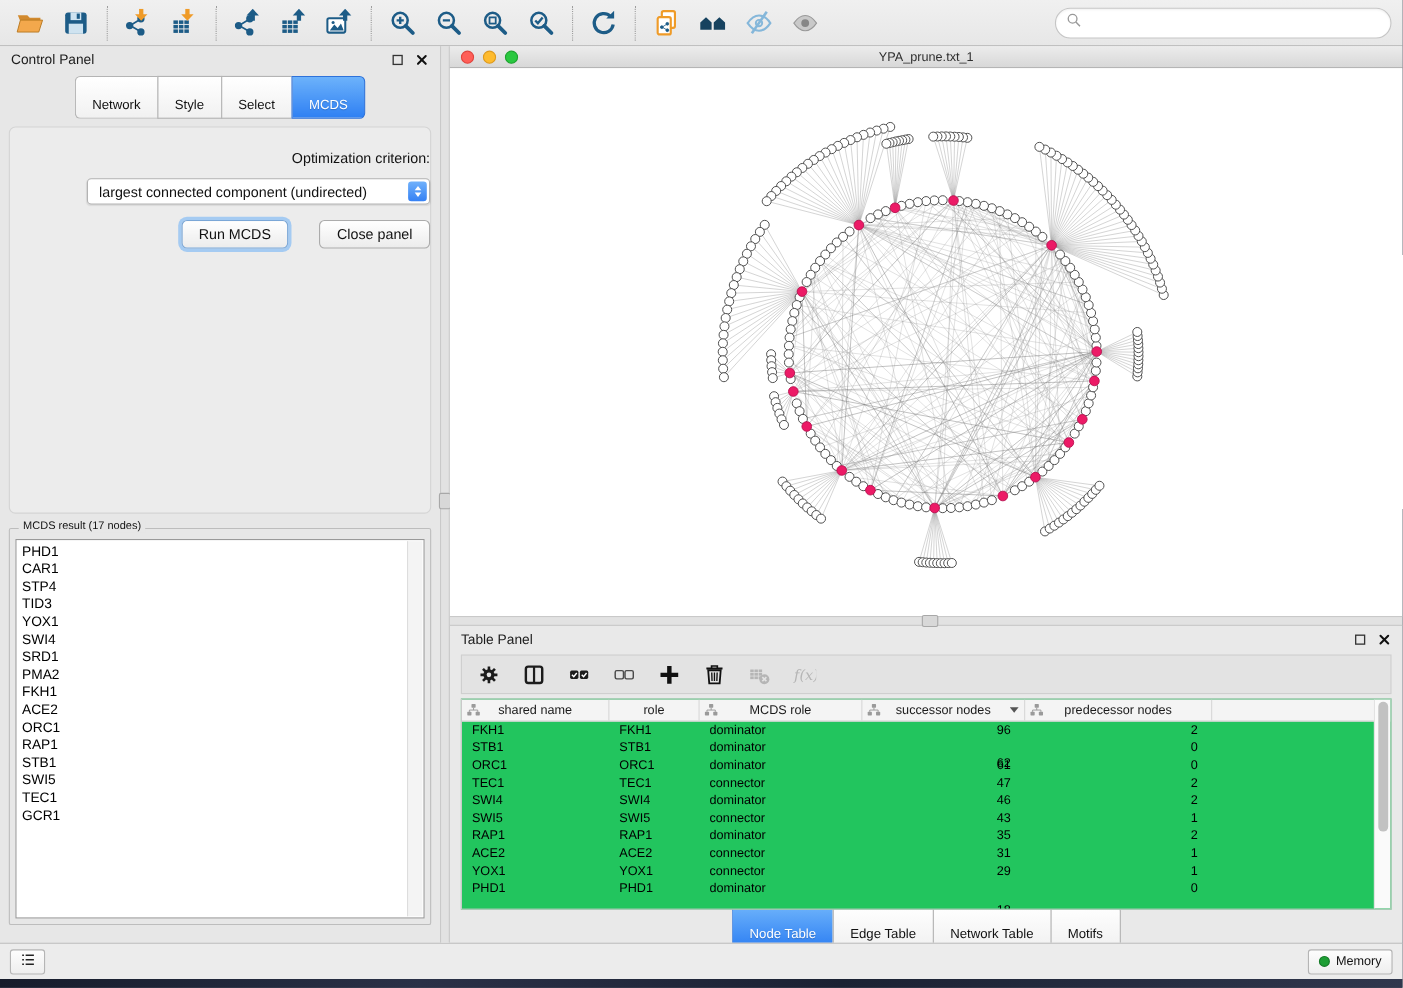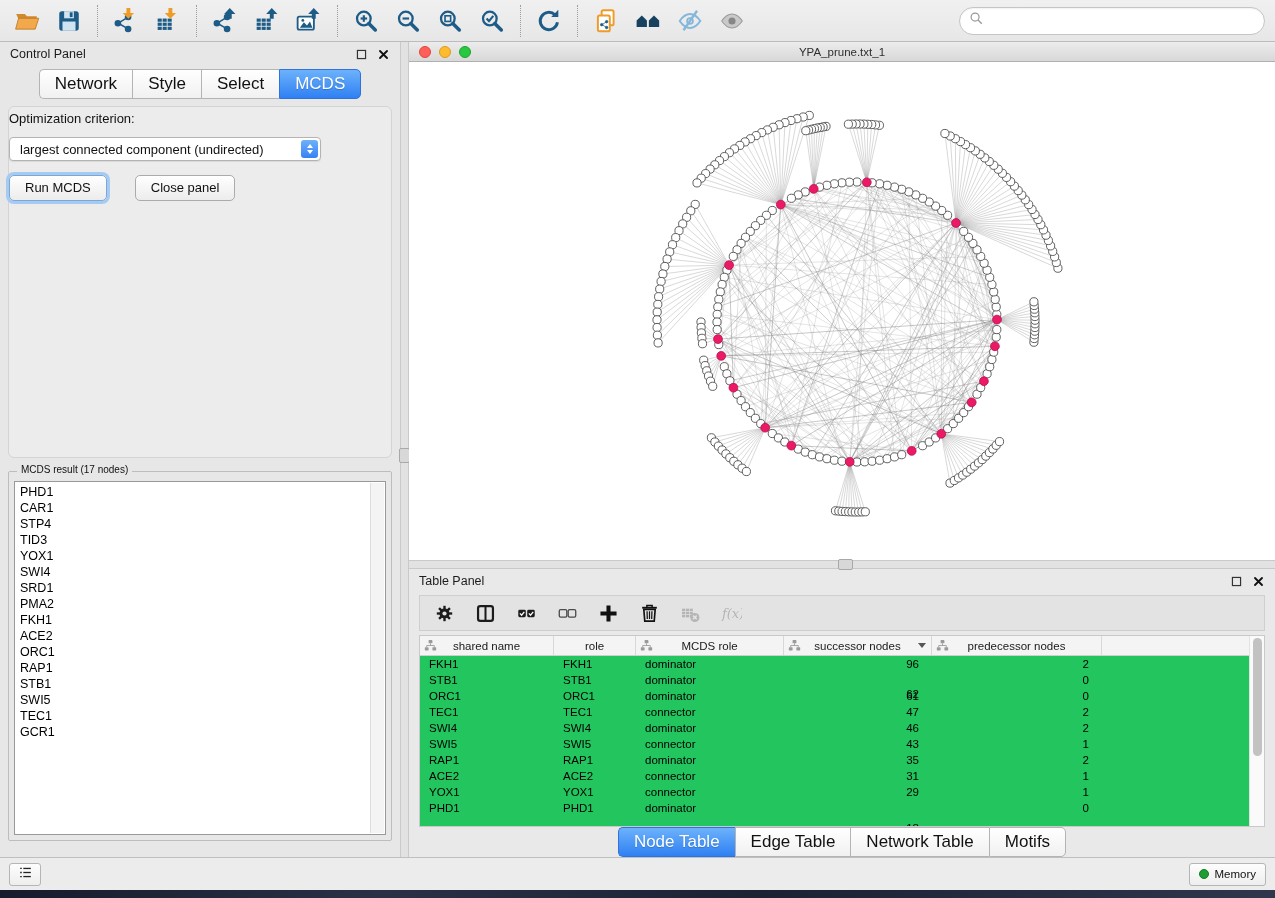--- a/index.html
+++ b/index.html
@@ -26,27 +26,27 @@
 
   
   .main{flex:1;display:flex;min-height:0}
 
   
   .control-panel{width:400px;flex:0 0 auto;background:#e7e7e7;display:flex;flex-direction:column;min-height:0}
   .panel-head{height:24px;display:flex;align-items:center;padding:0 10px;font-size:12.5px;color:#1c1c1c;flex:0 0 auto}
   .panel-head .spacer{flex:1}
   .mini-ic{width:13px;height:13px;margin-left:9px}
   .seg-row{display:flex;justify-content:center;margin:3px 0 5px;flex:0 0 auto}
-  .seg-btn{font-size:17px;line-height:1;padding:5px 15px 6px;background:linear-gradient(#ffffff,#f1f1f1);
+  .seg-btn{font-size:12px;line-height:1;padding:19px 15px 6px;background:linear-gradient(#ffffff,#f1f1f1);
     border:1px solid #b4b4b4;border-right:none;color:#111;cursor:default;font-family:inherit}
   .seg-btn:first-child{border-radius:5px 0 0 5px}
   .seg-btn:last-child{border-radius:0 5px 5px 0;border-right:1px solid #b4b4b4}
   .seg-btn.active{background:linear-gradient(#6cb2fb,#2f80f3);color:#fff;border-color:#2e72da;text-shadow:0 1px 1px rgba(0,0,0,.2)}
   .tabbox{margin:2px 8px 0;background:#ececec;border:1px solid #d4d4d4;border-radius:6px;height:352px;flex:0 0 auto;
-    display:flex;flex-direction:column;align-items:flex-start;padding-top:4px;box-sizing:border-box}
+    display:flex;flex-direction:column;align-items:flex-end;padding-top:20px;box-sizing:border-box}
   .opt-label{font-size:13px;color:#111}
   .dd{margin-top:11px;width:312px;height:24px;background:#fff;border:1px solid #b3b3b3;border-radius:4px;position:relative;
     display:flex;align-items:center;font-size:13px;color:#111;padding-left:10px;box-sizing:border-box;box-shadow:0 1px 1px rgba(0,0,0,.08)}
   .dd-stepper{position:absolute;right:2px;top:2px;width:17px;height:18px;border-radius:3px;
     background:linear-gradient(#70b1fb,#3581f4);display:flex;flex-direction:column;align-items:center;justify-content:center}
   .dd-stepper i{width:0;height:0;border-left:3.5px solid transparent;border-right:3.5px solid transparent}
   .dd-stepper i.up{border-bottom:4px solid #fff;margin-bottom:2px}
   .dd-stepper i.down{border-top:4px solid #fff}
   .btn-row{margin-top:14px;display:flex;gap:28px}
   .pbtn{font-size:13px;padding:4px 15px 5px;background:linear-gradient(#ffffff,#ececec);border:1px solid #ababab;

